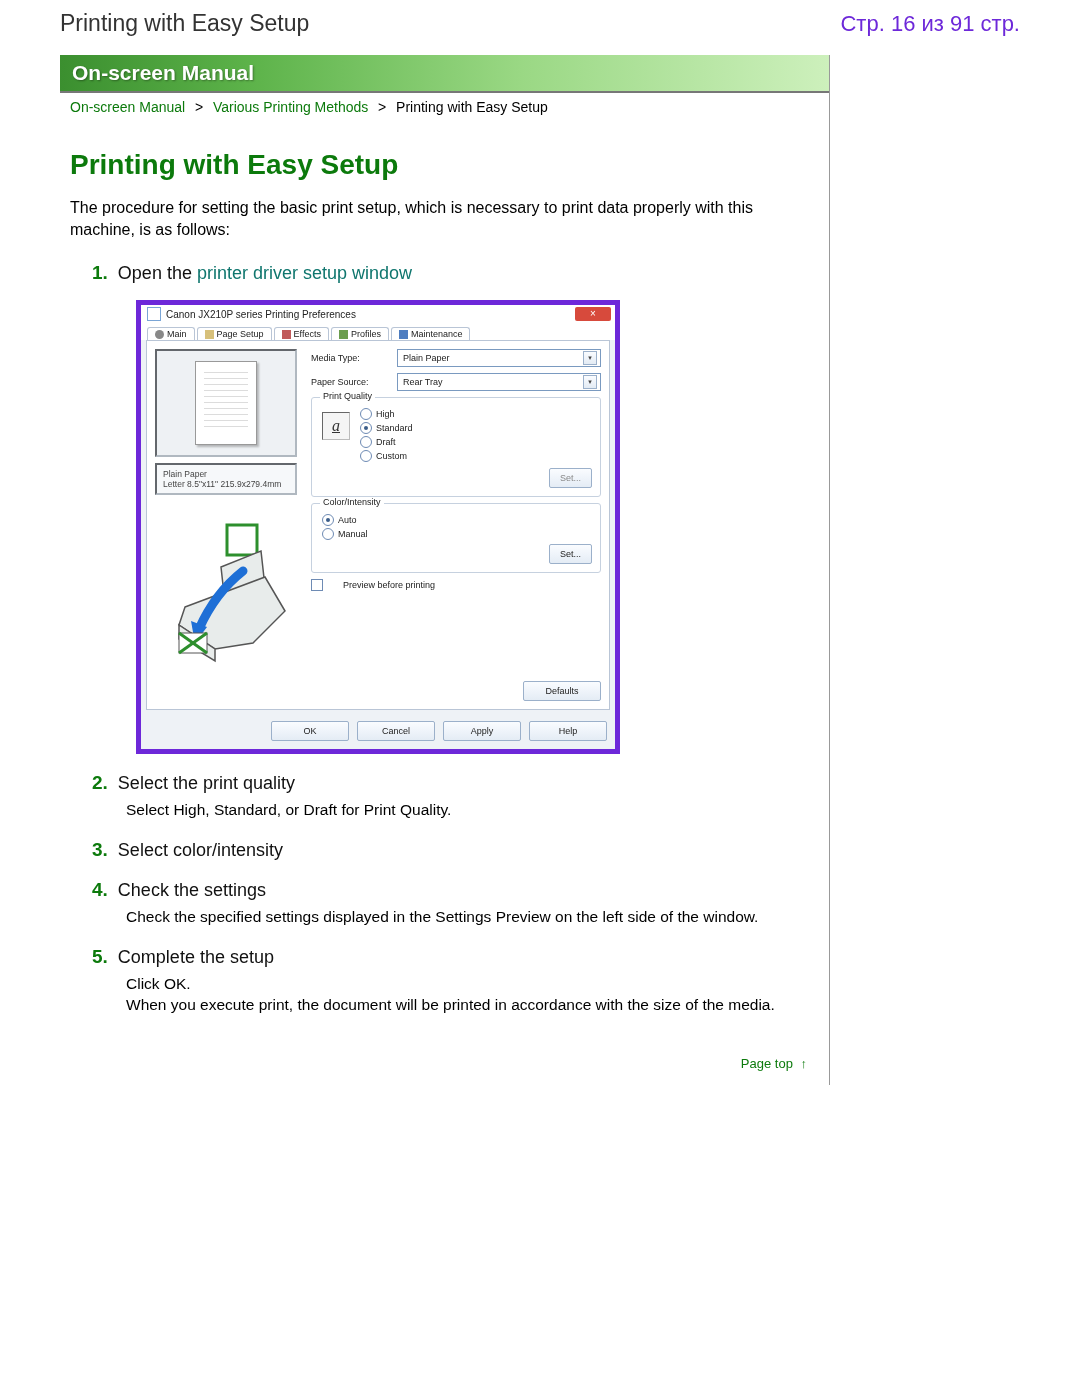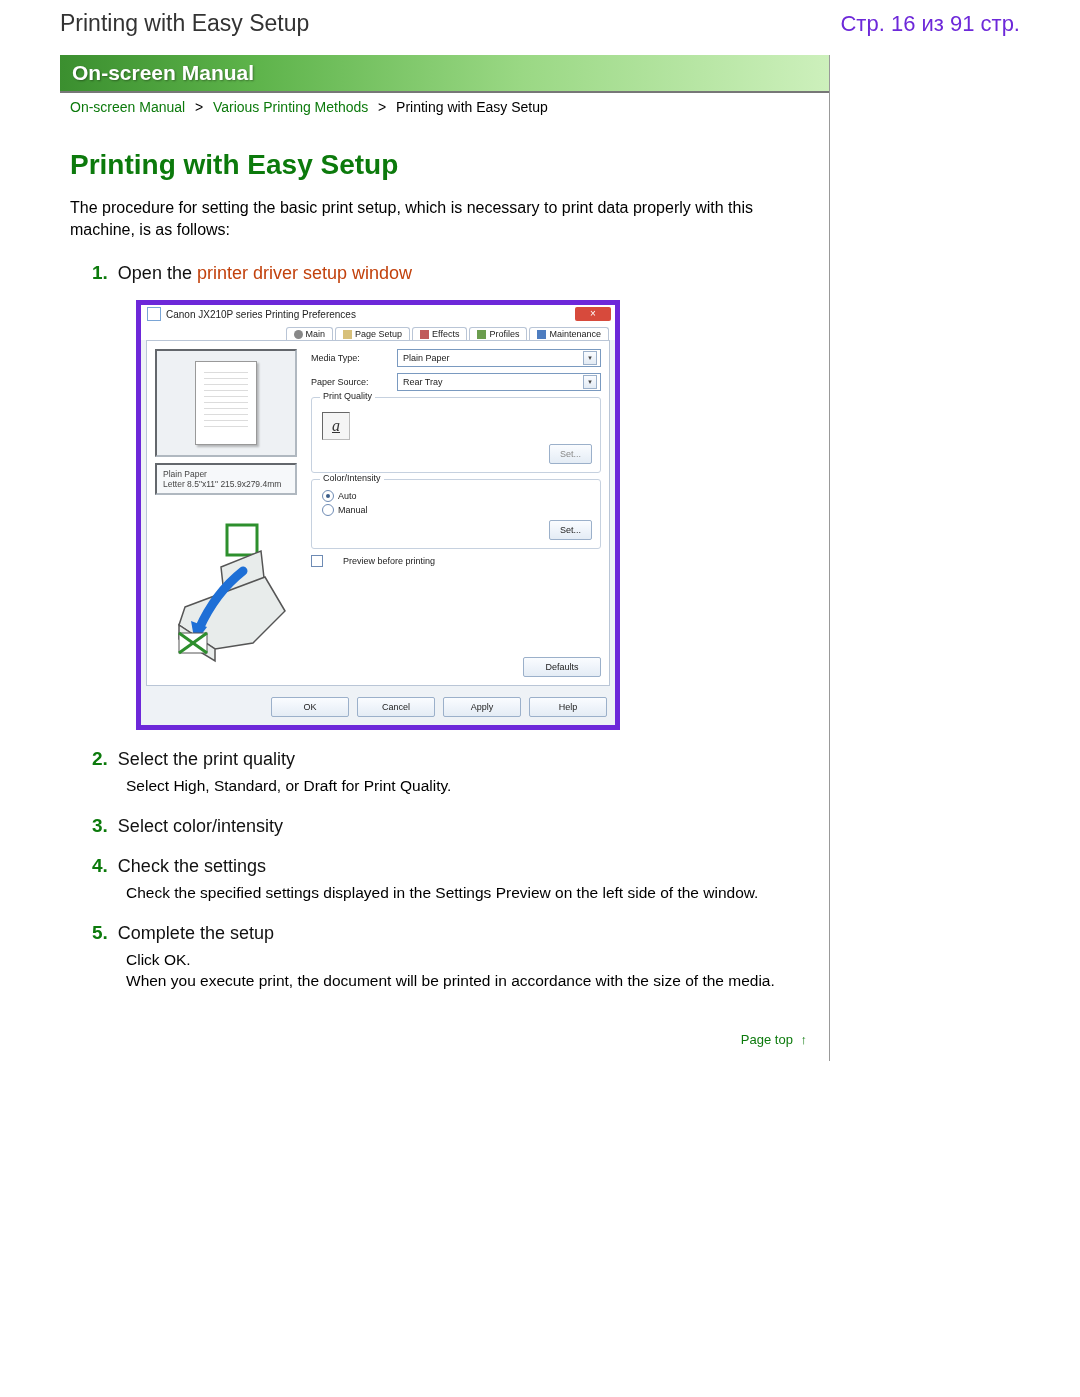--- a/index.html
+++ b/index.html
@@ -77,21 +77,21 @@
   }
   .step-title{
     font-size:18px;
     color:#111;
   }
   .step-body{
     margin:6px 0 0 34px;
     font-size:15.5px;
     line-height:1.35;
   }
-  .link-green{color:#c2410c;}
+  .link-green{color:#0f766e;}
   .page-top{
     text-align:right;
     font-size:13px;
     color:#0c7a0c;
     padding:40px 22px 0 0;
   }
   .arrow-up{
     display:inline-block;
     margin-left:4px;
     color:#0c7a0c;
@@ -131,21 +131,20 @@
     line-height:14px;
     text-align:center;
     border-radius:2px;
     display:inline-block;
   }
   .dlg-tabs{
     display:flex;
     gap:2px;
     padding:2px 6px 0 6px;
     background:#fff;
-    justify-content:flex-end;
   }
   .dlg-tab{
     display:flex;
     align-items:center;
     gap:3px;
     border:1px solid #b9c5d6;
     border-bottom:none;
     border-radius:3px 3px 0 0;
     padding:1px 7px;
     background:#fff;
@@ -379,20 +378,38 @@
                     <span class="dropdown">
                       <span>Rear Tray</span>
                       <span class="caret">▾</span>
                     </span>
                   </div>
 
                   <div class="grp">
                     <span class="leg">Print Quality</span>
                     <div class="pq-row">
                       <div class="pq-icon">a</div>
+                      <div class="pq-radios">
+                        <div class="radio-row">
+                            <span class="radio"></span>
+                            <span>High</span>
+                          </div>
+                        <div class="radio-row">
+                            <span class="radio sel"></span>
+                            <span>Standard</span>
+                          </div>
+                        <div class="radio-row">
+                            <span class="radio"></span>
+                            <span>Draft</span>
+                          </div>
+                        <div class="radio-row">
+                            <span class="radio"></span>
+                            <span>Custom</span>
+                          </div>
+                      </div>
                     </div>
                     <div class="inner-set">
                         <span class="btn">Set...</span>
                       </div>
                   </div>
 
                   <div class="grp">
                     <span class="leg">Color/Intensity</span>
                     <div class="radio-row">
                         <span class="radio sel"></span>

